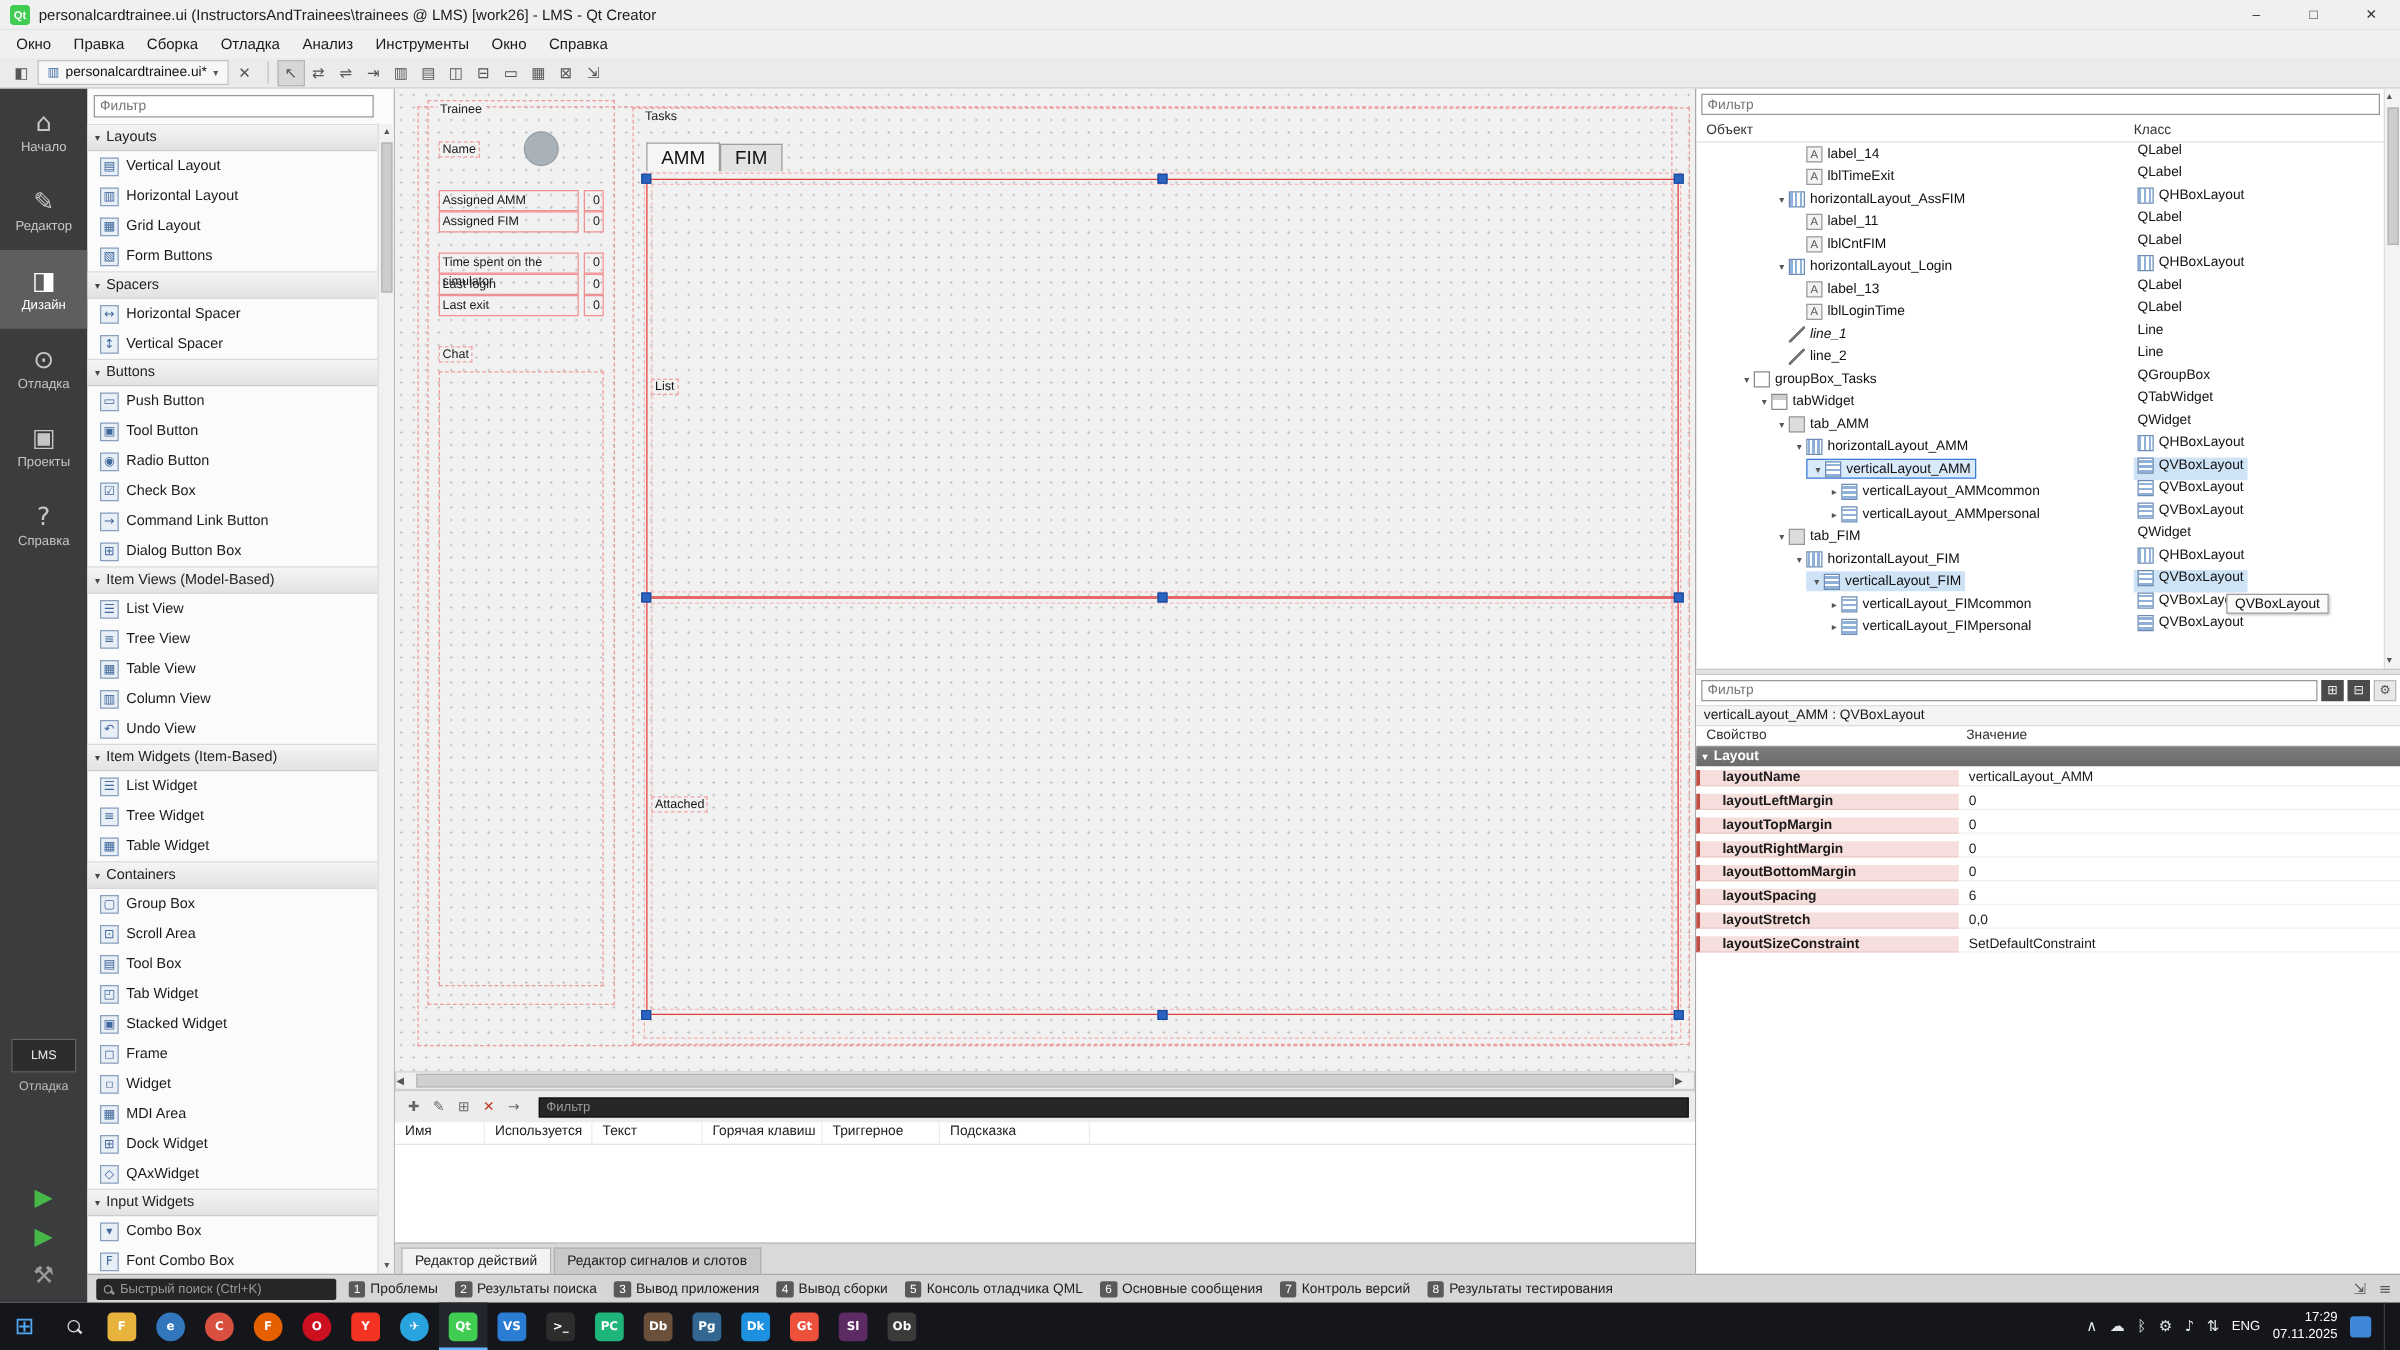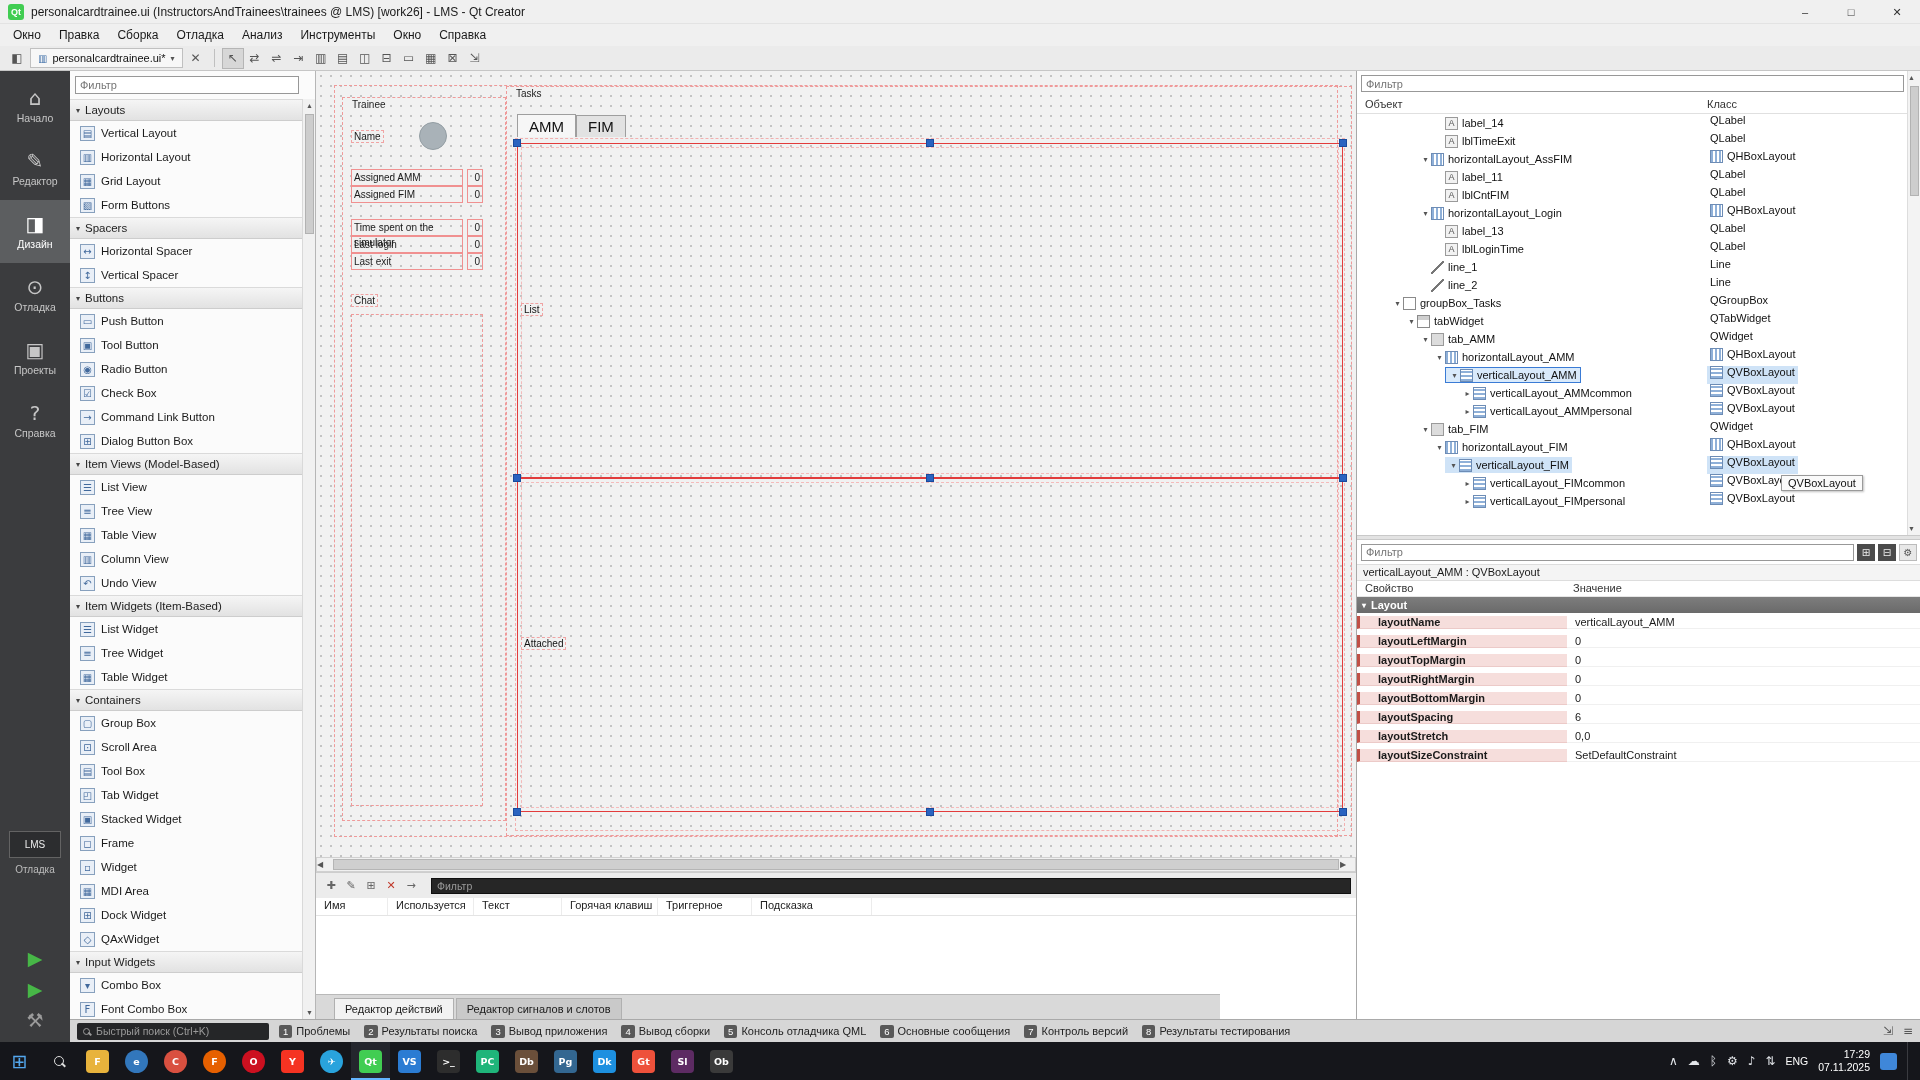--- a/index.html
+++ b/index.html
@@ -45,21 +45,21 @@
 .wbitem{height:24px;display:flex;align-items:center;gap:6px;padding-left:10px;font-size:11.5px;color:#1a1a1a}
 .ic{width:15px;height:15px;flex:none;border:1px solid #87a0bd;background:#e9eff7;color:#41699c;font-size:10px;line-height:13px;text-align:center;font-family:"DejaVu Sans",sans-serif}
 #wbbar{position:absolute;right:0;top:28px;width:13px;bottom:0;background:#f1f1f1;border-left:1px solid #d9d9d9;font-size:7px;color:#666;text-align:center}
 .sarr{display:block;width:13px;line-height:13px;font-size:7px;color:#555}
 #wbbar .sthumb{display:block;width:9px;height:120px;background:#cdcdcd;border:1px solid #b2b2b2;margin:2px auto}
 #wbbar .dn{position:absolute;bottom:0;left:0}
 
 #center{position:absolute;left:316px;top:71px;width:1040px;height:948px;background:#fff}
 #formview{position:absolute;left:0;top:0;width:1040px;height:786px;background-color:#f1f1f1;background-image:radial-gradient(circle,#c3c3c3 1px,transparent 1px);background-size:10px 10px;overflow:hidden}
 #outerdash{position:absolute;left:18px;top:14px;width:1004px;height:752px;border:1px dashed #ef9a9a}
-#gTrainee{position:absolute;left:26px;top:26px;width:164px;height:724px;border:1px dashed #ef9a9a}
+#gTrainee{position:absolute;left:26px;top:9px;width:150px;height:724px;border:1px dashed #ef9a9a}
 .gtitle{position:absolute;left:7px;top:1px;font-size:10px;color:#222;background:#f1f1f1;padding:0 2px}
 .flabel{font-size:10px;color:#1a1a1a;background:#f1f1f1}
 .dash{border:1px dashed #f0a3a3;padding:0 2px}
 #nameLbl{position:absolute;left:8px;top:32px}
 #avatar{position:absolute;left:76px;top:24px;width:28px;height:28px;border-radius:50%;background:#a9b2b8;border:1px solid #939da3}
 .fbox{position:absolute;height:17px;border:1px solid #f09090;font-size:10px;line-height:15px;padding:0 2px;color:#1a1a1a}
 .flab{left:8px;width:112px}
 .fval{left:124px;width:16px;text-align:right}
 #chatLbl{position:absolute;left:8px;top:196px}
 #chatBox{position:absolute;left:8px;top:216px;width:132px;height:492px;border:1px dashed #ef9a9a}
@@ -77,21 +77,21 @@
 .hthumb{flex:1;height:11px;background:#cfcfcf;border:1px solid #b5b5b5;margin:0 1px}
 
 #actionbar{position:absolute;left:0;top:801px;width:1040px;height:26px;background:#ececec;border-top:1px solid #cdcdcd;display:flex;align-items:center;gap:4px;padding:0 5px}
 .abico{width:20px;height:18px;display:inline-flex;align-items:center;justify-content:center;font-size:11px;color:#666;font-family:"DejaVu Sans",sans-serif}
 .abico.red{color:#c0392b}
 #afilter{flex:1;height:16px;background:#262626;border:1px solid #101010;color:#bbb;font-size:10.5px;padding:0 5px;margin-left:6px}
 #afilter::placeholder{color:#9a9a9a}
 #actionhead{position:absolute;left:0;top:827px;width:1040px;height:18px;background:#fff;border-bottom:1px solid #e4e4e4;display:flex;font-size:11px;color:#222}
 .acol{padding:1px 8px;border-right:1px solid #ececec;white-space:nowrap}
 #actionbody{position:absolute;left:0;top:845px;width:1040px;height:78px;background:#fff}
-#bottomtabs{position:absolute;left:0;top:923px;width:904px;height:25px;background:#d9d9d9;border-top:1px solid #b9b9b9;display:flex;align-items:flex-end;padding-left:18px;gap:2px}
+#bottomtabs{position:absolute;left:0;top:923px;width:1040px;height:25px;background:#d9d9d9;border-top:1px solid #b9b9b9;display:flex;align-items:flex-end;padding-left:5px;gap:2px}
 .btab{height:21px;display:flex;align-items:center;padding:0 10px;font-size:11px;background:#c9c9c9;border:1px solid #b0b0b0;border-bottom:none;color:#1a1a1a}
 .btab.act{background:#f2f2f2}
 
 #rightcol{position:absolute;left:1356px;top:71px;width:564px;height:948px;background:#fff;border-left:1px solid #a8a8a8}
 #oifilter{position:absolute;left:4px;top:4px;width:543px;height:17px;border:1px solid #989898;font-size:11px;padding:0 4px}
 #oihead{position:absolute;left:0;top:25px;width:551px;height:18px;border-bottom:1px solid #e0e0e0;font-size:11px;color:#333}
 #oihead .c1{position:absolute;left:8px;top:2px}
 #oihead .c2{position:absolute;left:350px;top:2px}
 #oirows{position:absolute;left:0;top:43px;width:551px}
 .oirow{position:relative;height:18px;display:flex;align-items:center;font-size:11px}
@@ -569,21 +569,21 @@
             <span class="nwrap" style="margin-left: 74px;">
               <span class="exp"></span>
               <span class="ti lab">A</span>
               <span class="oname">lblLoginTime</span>
             </span>
             <span class="ccell">
               <span>QLabel</span>
             </span>
           </div>
           <div class="oirow">
-            <span class="nwrap" style="margin-left: 60px;">
+            <span class="nwrap" style="margin-left: 60px; font-style: italic;">
               <span class="exp"></span>
               <span class="ti line"></span>
               <span class="oname">line_1</span>
             </span>
             <span class="ccell">
               <span>Line</span>
             </span>
           </div>
           <div class="oirow">
             <span class="nwrap" style="margin-left: 60px;">

